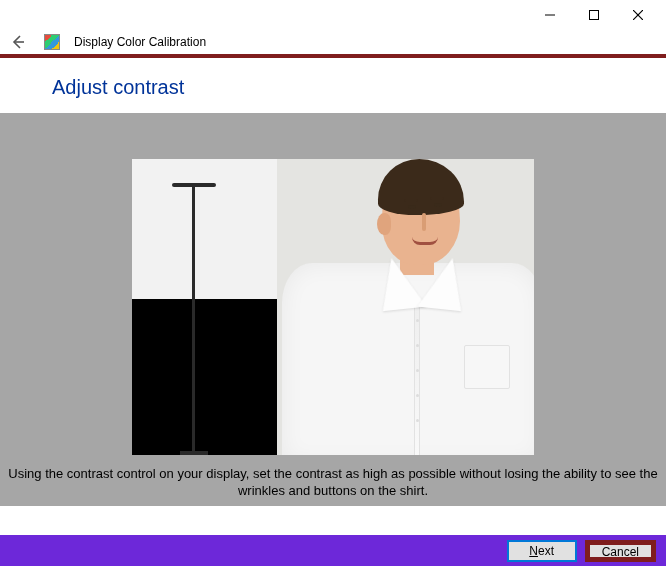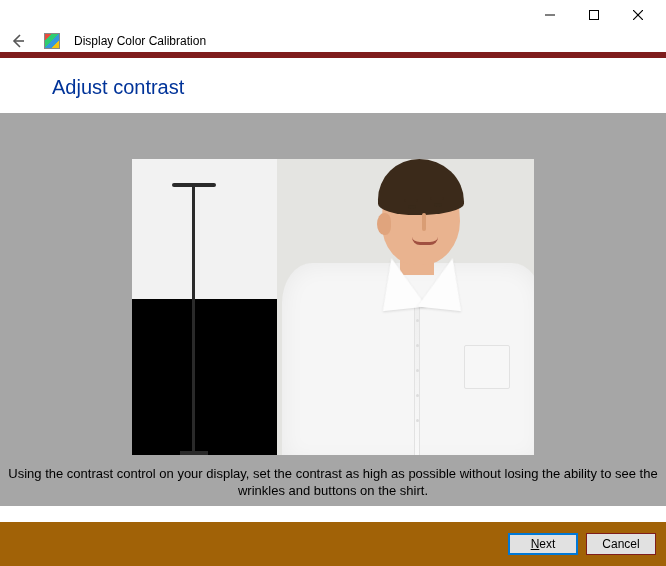--- a/index.html
+++ b/index.html
@@ -29,21 +29,21 @@
     background: transparent;
     border: none;
     font-family: inherit;
   }
   .titlebar .win-btn svg { display:block; }
   .header {
     height: 28px;
     display: flex;
     align-items: center;
     padding-left: 6px;
-    border-bottom: 6px solid #7f1d1d;
+    border-bottom: 4px solid #7f1d1d;
     gap: 14px;
   }
   .back-arrow {
     width: 24px; height: 24px;
     display:flex; align-items:center; justify-content:center;
     color:#555;
   }
   .app-icon {
     width: 16px; height: 16px;
     background: linear-gradient(135deg,#e74c3c 0 25%,#2ecc71 25% 50%,#3498db 50% 75%,#f1c40f 75% 100%);
@@ -170,34 +170,34 @@
     left:0; right:0;
     text-align:center;
     font-size:13px;
     color:#000;
     line-height:1.35;
     padding: 0 2px;
   }
   .footer {
     position:absolute;
     left:0; right:0; bottom:0;
-    height:44px;
-    background:#a16207;
+    height:31px;
+    background:#6d28d9;
     display:flex;
     justify-content:flex-end;
     align-items:center;
     gap:8px;
     padding-right:10px;
   }
   .btn {
     min-width:70px;
     height:22px;
     font-size:12px;
     background:#e1e1e1;
-    border:1px solid #7f1d1d;
+    border:5px solid #7f1d1d;
     padding:0 12px;
     font-family:inherit;
   }
   .btn.primary{
     border:2px solid #0078d7;
     background:#e1e1e1;
   }
   .btn .mn { text-decoration: underline; }
 </style>
 </head>

